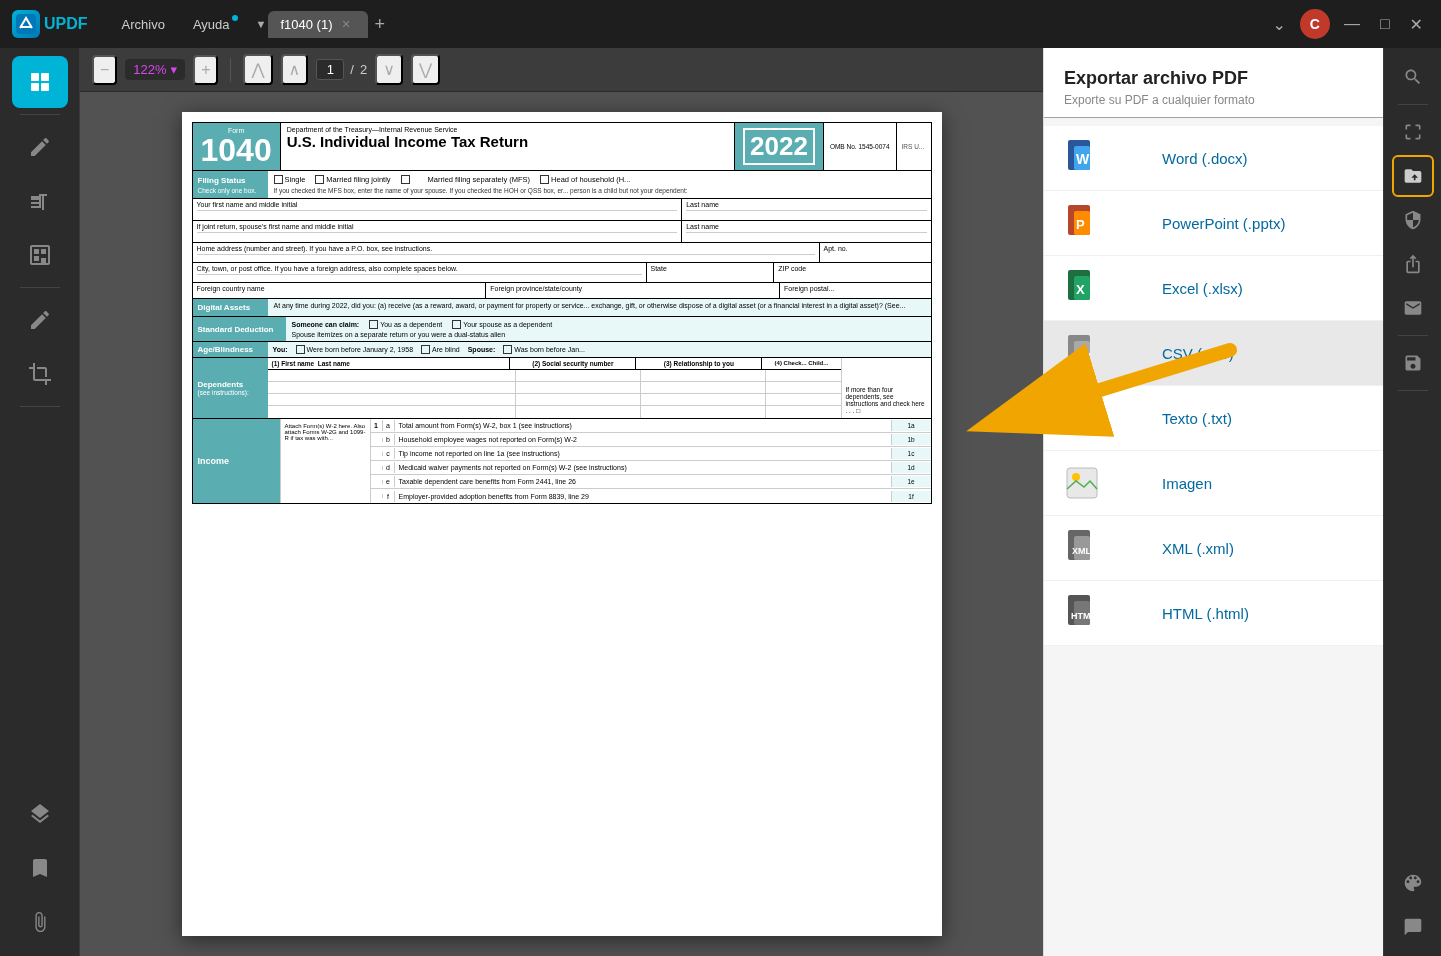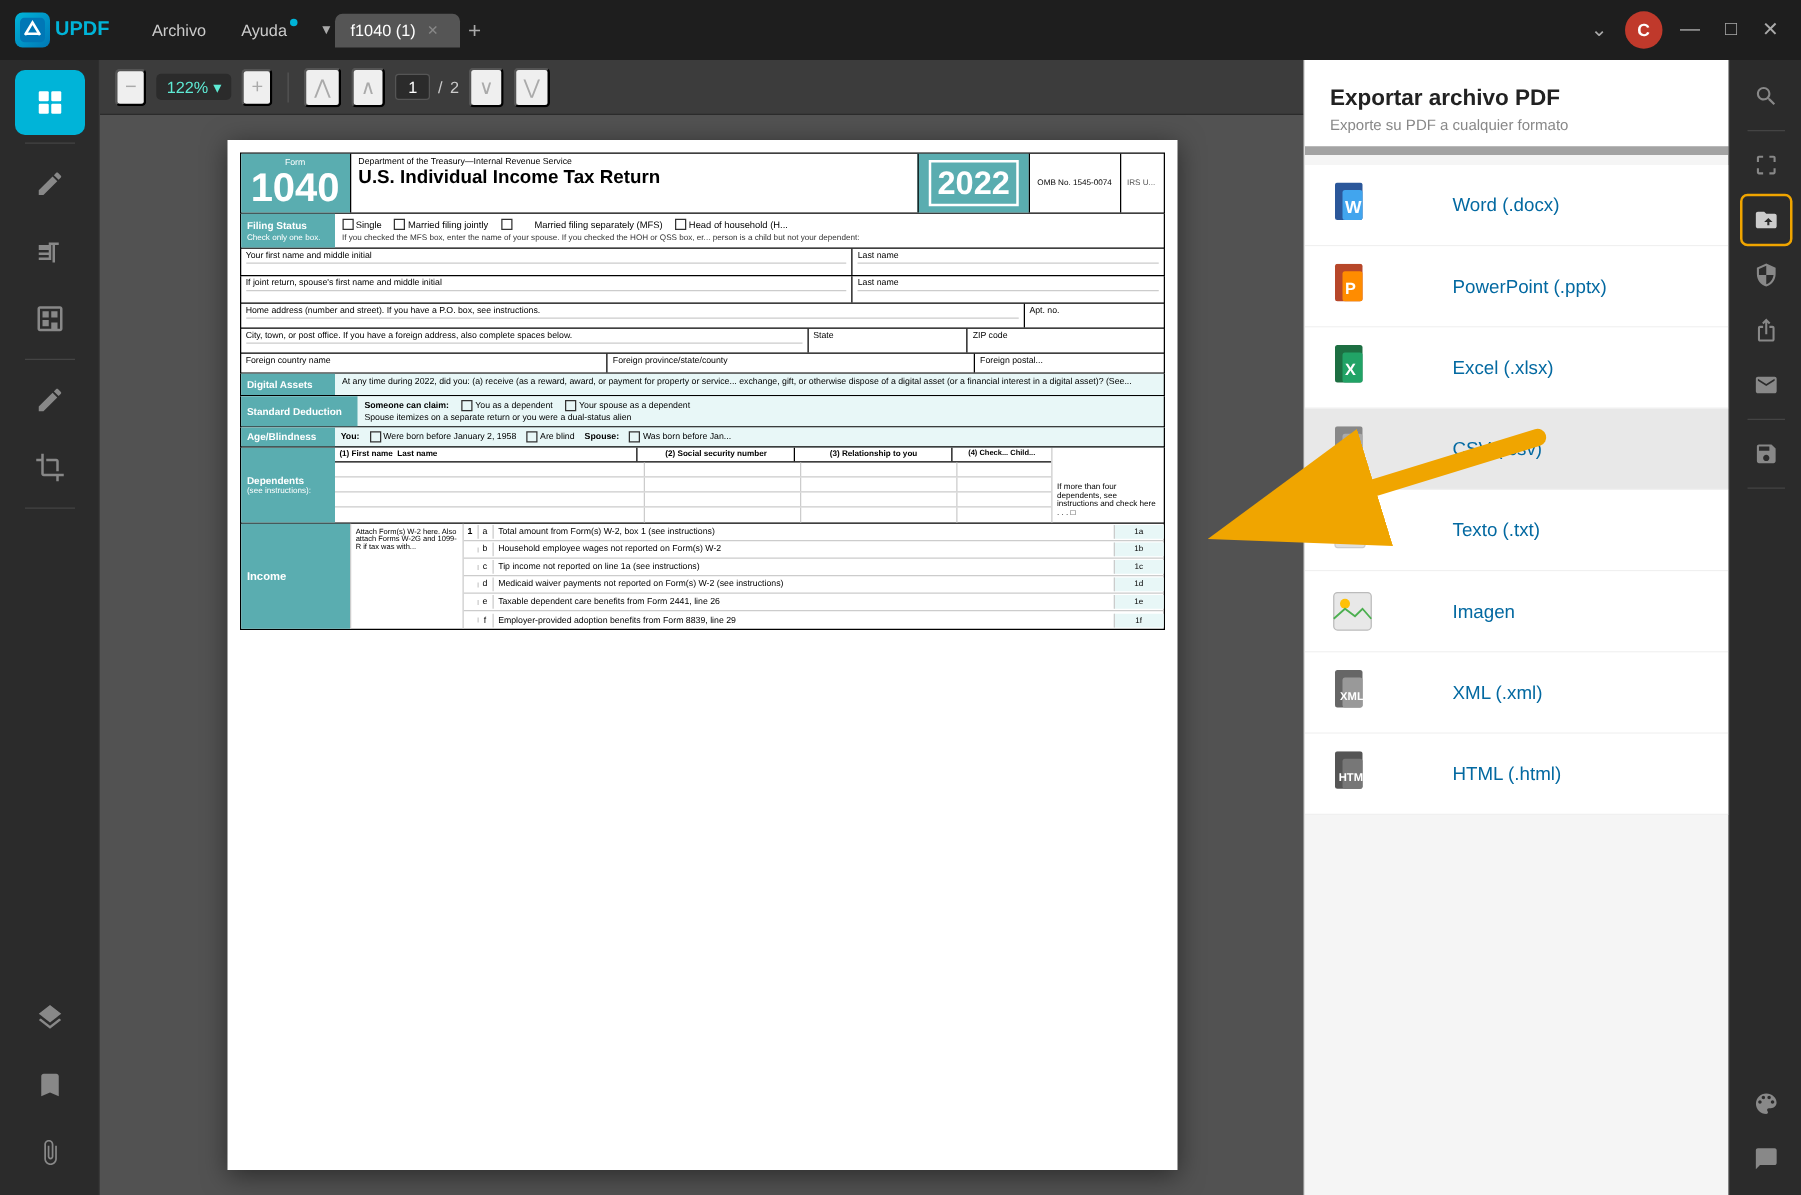--- a/index.html
+++ b/index.html
@@ -149,21 +149,21 @@
       padding: 4px 6px;
       border-radius: 4px;
       display: flex; align-items: center; justify-content: center;
     }
     .toolbar-sep { width: 1px; height: 24px; background: #555; margin: 0 4px; }
     .zoom-display {
       display: flex; align-items: center; gap: 4px;
       background: #2b2b2b;
       border-radius: 4px;
       padding: 3px 8px;
-      color: #5eead4;
+      color: #d946ef;
       font-size: 13px;
     }
     .page-display {
       display: flex; align-items: center; gap: 6px;
       color: #ccc;
       font-size: 13px;
     }
     .page-input {
       background: #2b2b2b;
       border: 1px solid #555;
@@ -206,21 +206,21 @@
       width: 340px;
       background: #f5f5f5;
       display: flex;
       flex-direction: column;
       flex-shrink: 0;
       border-left: 1px solid #ddd;
     }
     #export-header {
       padding: 20px 20px 10px;
       background: white;
-      border-bottom: 7px solid #a3a3a3;
+      border-bottom: 1px solid #a3a3a3;
     }
     #export-title {
       font-size: 18px;
       font-weight: 600;
       color: #222;
       margin-bottom: 4px;
     }
     #export-subtitle {
       font-size: 12px;
       color: #888;

